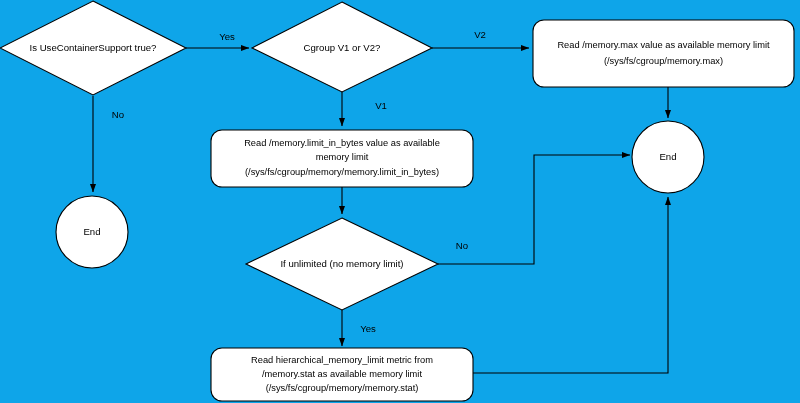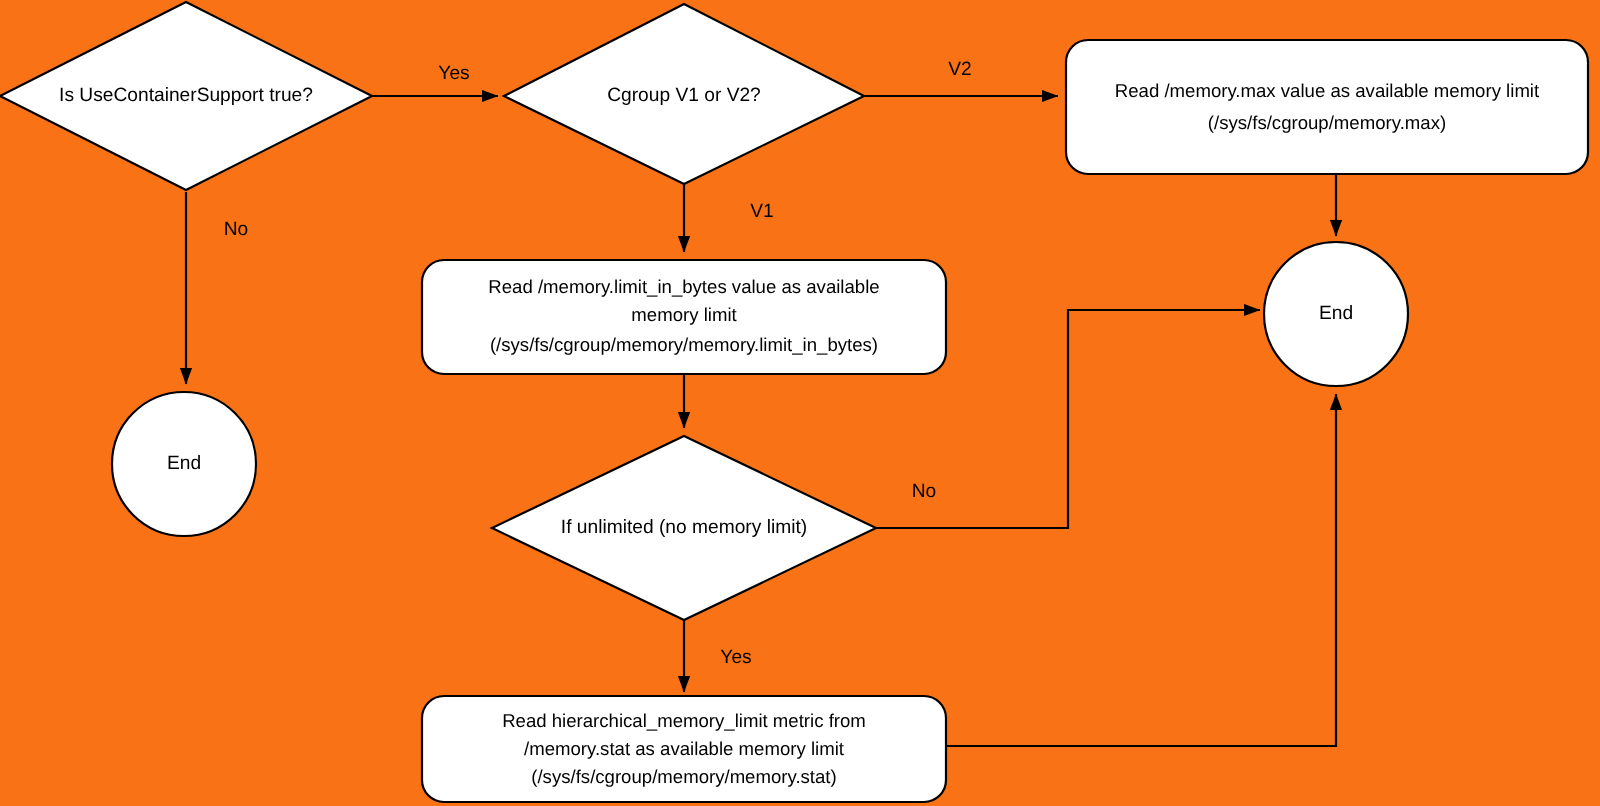--- a/index.html
+++ b/index.html
@@ -4,21 +4,21 @@
 <style>
   html, body {
     margin: 0;
     padding: 0;
     background: #ffffff;
   }
   #canvas {
     position: relative;
     width: 800px;
     height: 403px;
-    background: #f97316;
+    background: #0ea5e9;
     overflow: hidden;
     font-family: "Liberation Sans", sans-serif;
   }
   svg.flow {
     display: block;
     width: 800px;
     height: 403px;
   }
   .node-shape {
     fill: #ffffff;

